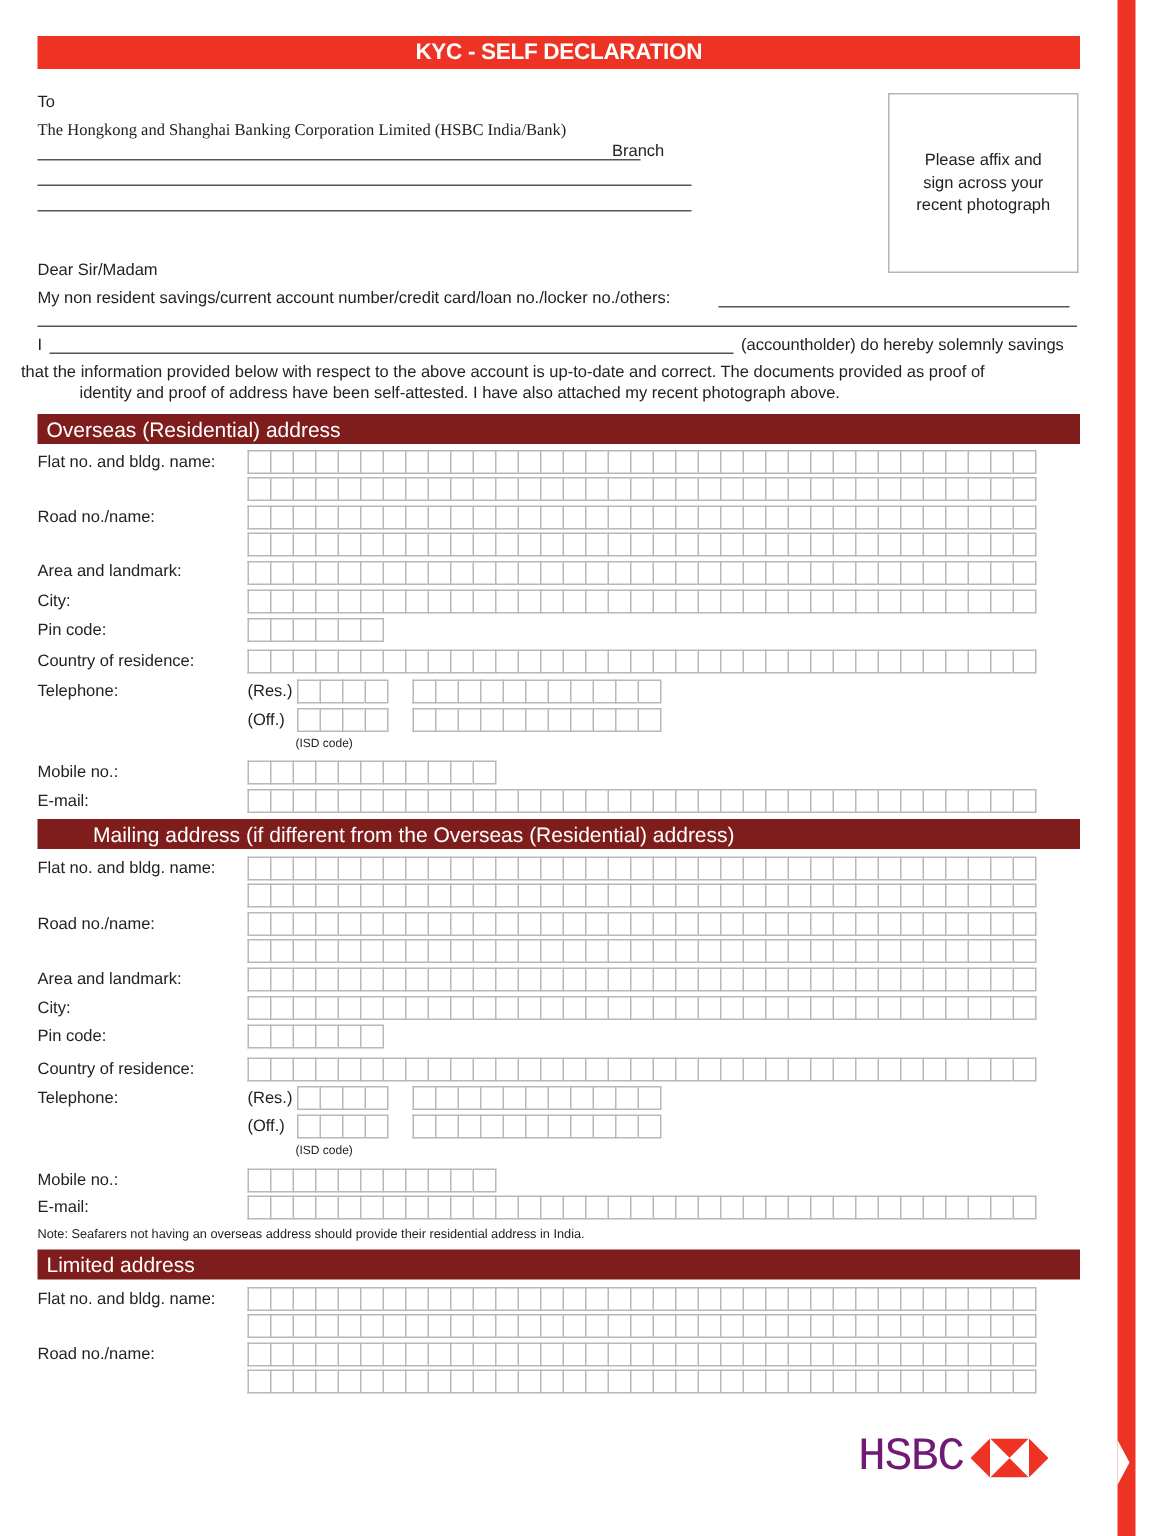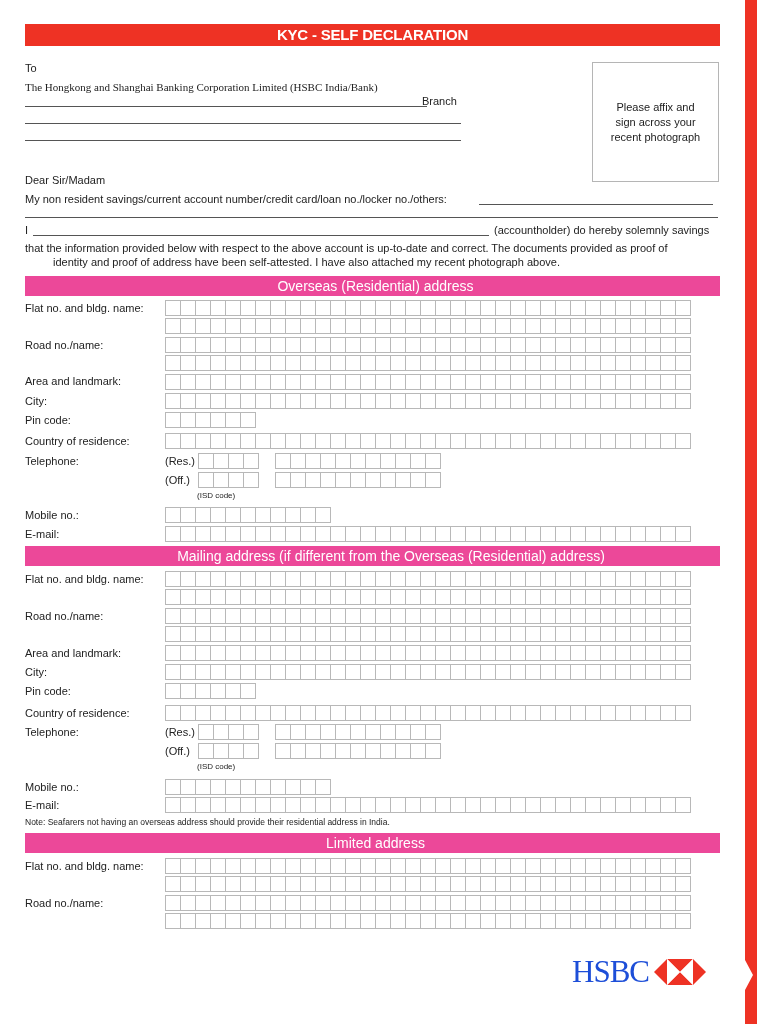--- a/index.html
+++ b/index.html
@@ -1,65 +1,65 @@
 <!DOCTYPE html>
 <html><head>
 <meta charset="utf-8">
 <style>
   html, body { margin:0; padding:0; }
   body { width:770px; height:1024px; position:relative; background:#ffffff; overflow:hidden;
          font-family:"Liberation Sans", sans-serif; color:#222; }
-  .abs { position:absolute;text-align:center; }
+  .abs { position:absolute; }
   .redbar { position:absolute; left:745px; top:0; width:12px; height:1024px; background:#ee3224; }
   .notch { position:absolute; left:745px; top:960px; width:0; height:0;
            border-top:15px solid transparent; border-bottom:15px solid transparent; border-left:8px solid #ffffff; }
   .title-bar { left:25px; top:24px; width:695px; height:22px; background:#ee3224; color:#fff;
                font-weight:bold; font-size:15px; line-height:22px; text-align:center; letter-spacing:-0.2px; }
   .txt { font-size:11px; line-height:13px; white-space:nowrap; }
   .line { position:absolute; border-bottom:1px solid #555; height:0; }
   .photo-box { left:592px; top:62px; width:127px; height:120px; border:1px solid #b5b5b5; box-sizing:border-box;
                display:flex; align-items:center; justify-content:center; text-align:center; font-size:11px; line-height:15px; }
-  .section { left:25px; width:695px; height:20px; background:#ec4899; color:#fff; font-size:14px; line-height:20px; padding-left:6px; box-sizing:border-box; }
+  .section { left:25px; width:695px; height:20px; background:#7f1d1d; color:#fff; font-size:14px; line-height:20px; padding-left:6px; box-sizing:border-box; }
   .label { position:absolute; left:25px; font-size:11px; line-height:14px; white-space:nowrap; }
   .boxes { position:absolute; display:flex; height:15px; }
   .cell { width:14px; height:14px; border:1px solid #b8b8b8; border-right:none; background:#fff; box-sizing:content-box; }
   .cell:last-child { border-right:1px solid #b8b8b8; }
   .sub { position:absolute; font-size:11px; line-height:14px; }
   .isd { position:absolute; font-size:8px; line-height:10px; }
   .note { position:absolute; left:25px; font-size:8.5px; line-height:11px; white-space:nowrap; }
   .logo { position:absolute; left:572px; top:955px; display:flex; align-items:center; }
-  .logo-text { font-family:Liberation Serif, serif; font-size:31px; color:#1d4ed8; letter-spacing:-1px; line-height:34px; }
+  .logo-text { font-family:Liberation Mono, monospace; font-size:31px; color:#701a75; letter-spacing:-1px; line-height:34px; }
 </style>
 </head>
 <body>
 
 <div class="redbar"></div>
 <div class="notch"></div>
 
 <div class="abs title-bar">KYC - SELF DECLARATION</div>
 
 <div class="abs txt" style="left:25px;top:62px;">To</div>
 <div class="abs txt" style="left:25px;top:81px;font-family:Liberation Serif, serif;">The Hongkong and Shanghai Banking Corporation Limited (HSBC India/Bank)</div>
 <div class="line" style="left:25px;top:106px;width:402px;"></div>
-<div class="abs txt" style="left:422px;top:95px;">Branch</div>
+<div class="abs txt" style="left:408px;top:95px;">Branch</div>
 <div class="line" style="left:25px;top:123px;width:436px;"></div>
 <div class="line" style="left:25px;top:140px;width:436px;"></div>
 
 <div class="abs photo-box">
   <span style="display:block;width:90px;">Please affix and sign across your recent photograph</span>
 </div>
 
 <div class="abs txt" style="left:25px;top:174px;">Dear Sir/Madam</div>
 <div class="abs txt" style="left:25px;top:193px;">My non resident savings/current account number/credit card/loan no./locker no./others:</div>
 <div class="line" style="left:479px;top:204px;width:234px;"></div>
 <div class="line" style="left:25px;top:217px;width:693px;"></div>
 <div class="abs txt" style="left:25px;top:224px;">I</div>
 <div class="line" style="left:33px;top:235px;width:456px;"></div>
 <div class="abs txt" style="left:494px;top:224px;">(accountholder) do hereby solemnly savings</div>
-<div class="abs txt" style="left:25px;top:242px;">that the information provided below with respect to the above account is up-to-date and correct. The documents provided as proof of</div>
+<div class="abs txt" style="left:14px;top:242px;">that the information provided below with respect to the above account is up-to-date and correct. The documents provided as proof of</div>
 <div class="abs txt" style="left:25px;top:256px;padding-left:28px;">identity and proof of address have been self-attested. I have also attached my recent photograph above.</div>
 
 <div class="abs section" style="top:276px;">Overseas (Residential) address</div>
 <div class="label" style="top:301px;">Flat no. and bldg. name:</div>
 <div class="boxes" style="left:165px;top:300px;">
     <span class="cell"></span>
     <span class="cell"></span>
     <span class="cell"></span>
     <span class="cell"></span>
     <span class="cell"></span>

